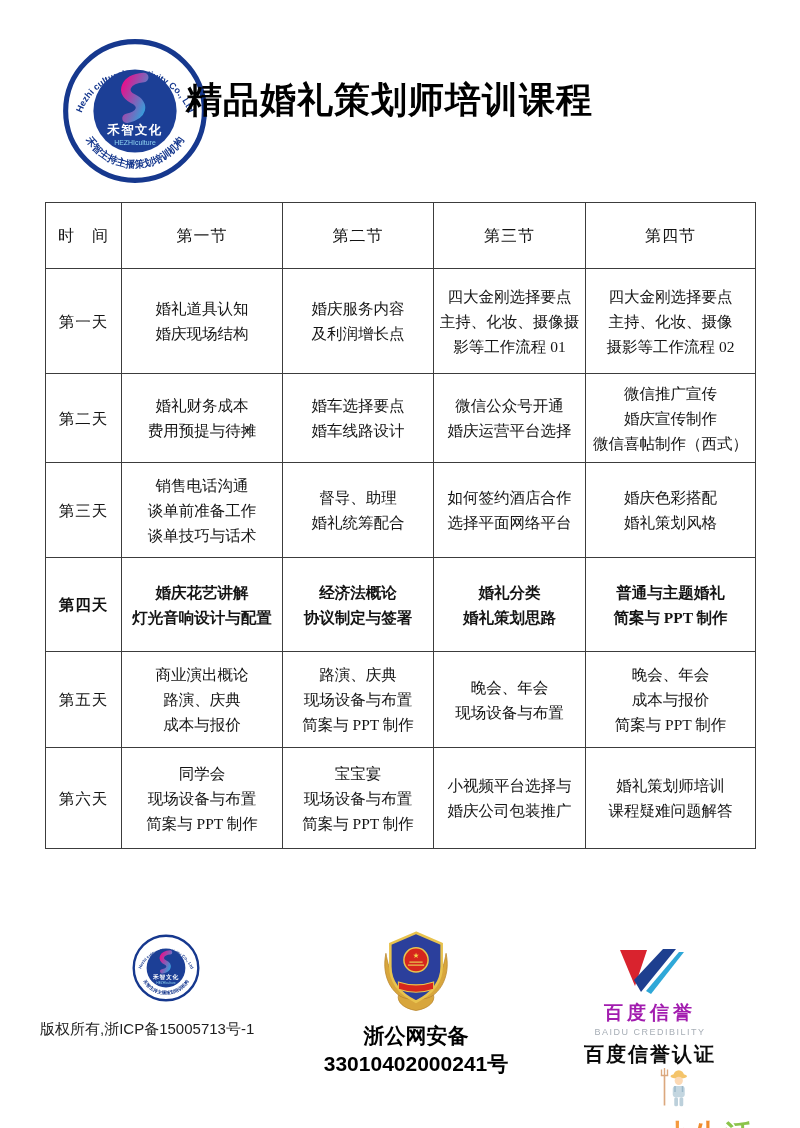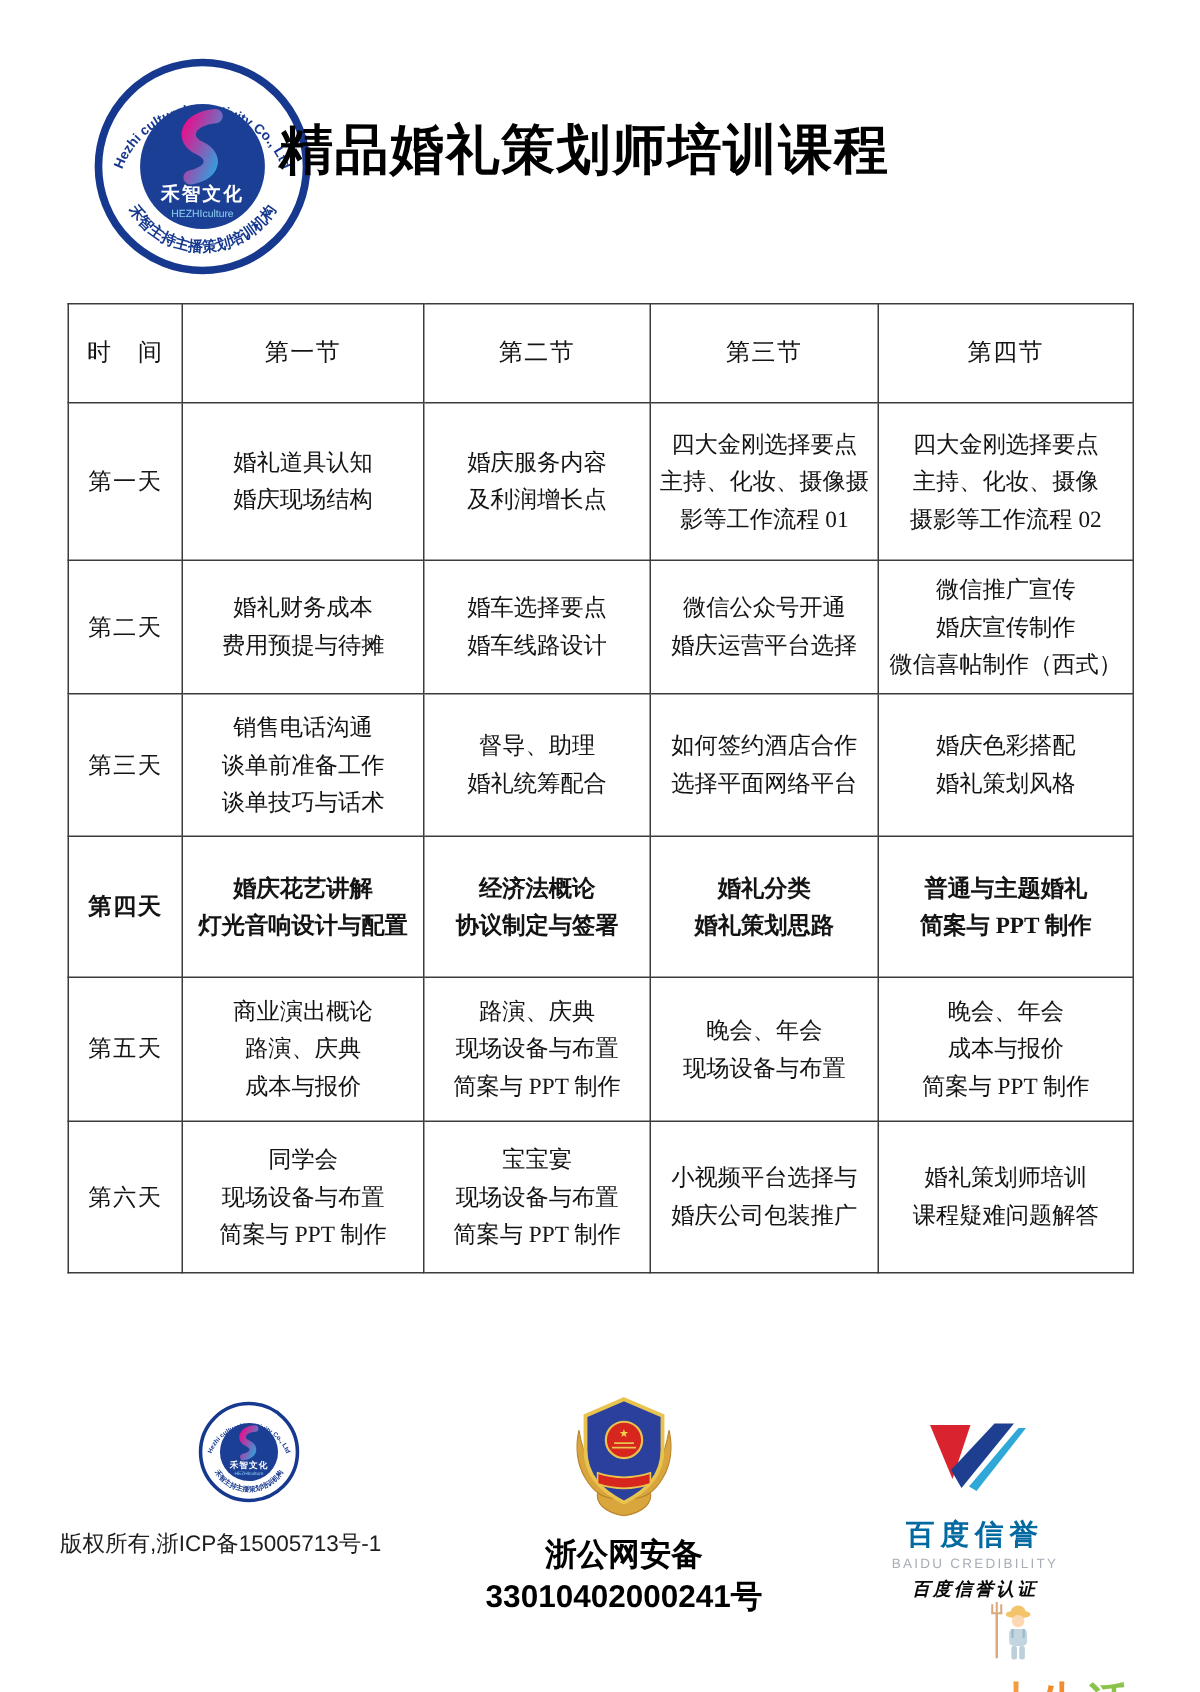--- a/index.html
+++ b/index.html
@@ -42,23 +42,23 @@
 
   
   .sans{font-family:"Liberation Sans","DejaVu Sans",sans-serif;}
   .icp-text{position:absolute;left:40px;top:1020px;width:250px;text-align:left;
     font-size:15px;color:#1d1d1d;}
   .police-badge{position:absolute;left:372px;top:923px;width:88px;height:90px;}
   .police-text{position:absolute;left:285px;top:1022px;width:262px;text-align:center;
     font-weight:bold;font-size:21px;color:#000;}
   .baidu-block{position:absolute;left:560px;top:944px;width:180px;text-align:center;}
   .baidu-logo{width:70px;height:54px;display:block;margin:0 auto;}
-  .baidu-cn{font-size:19px;color:#0369a1;letter-spacing:4px;font-weight:bold;margin-top:12px;}
+  .baidu-cn{font-size:19px;color:#a21caf;letter-spacing:4px;font-weight:bold;margin-top:2px;}
   .baidu-en{font-size:9px;color:#a7aeb6;letter-spacing:1.5px;margin-top:1px;text-align:center;}
-  .baidu-cert{font-size:12px;font-weight:bold;color:#0a0a0a;letter-spacing:2px;margin-top:4px;font-style:italic;}
+  .baidu-cert{font-size:20px;font-weight:bold;color:#0a0a0a;letter-spacing:2px;margin-top:4px;}
 
   
   .watermark{position:absolute;left:660px;top:1060px;width:138px;height:62px;display:flex;align-items:flex-start;flex-direction:column;}
   .farmer{width:30px;height:58px;flex:0 0 auto;}
   .wm-text{margin-left:2px;}
   .wm-name{font-size:29px;font-weight:bold;line-height:34px;letter-spacing:2px;
     font-family:"DejaVu Sans","Liberation Sans",sans-serif;}
   .wm-c1{color:#f59a3e;} .wm-c2{color:#f08c2e;} .wm-c3{color:#8bc34a;}
   .wm-site{font-size:12px;color:#f2a29b;letter-spacing:0.5px;line-height:14px;
     font-family:"DejaVu Sans Mono","Liberation Mono",monospace;}

